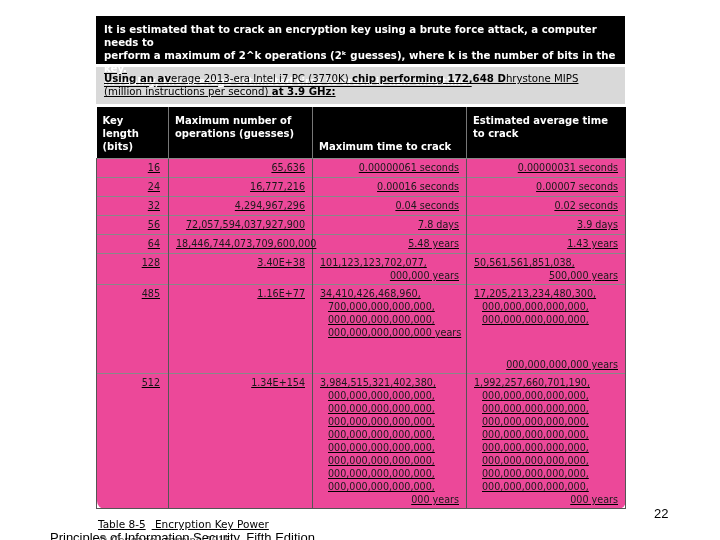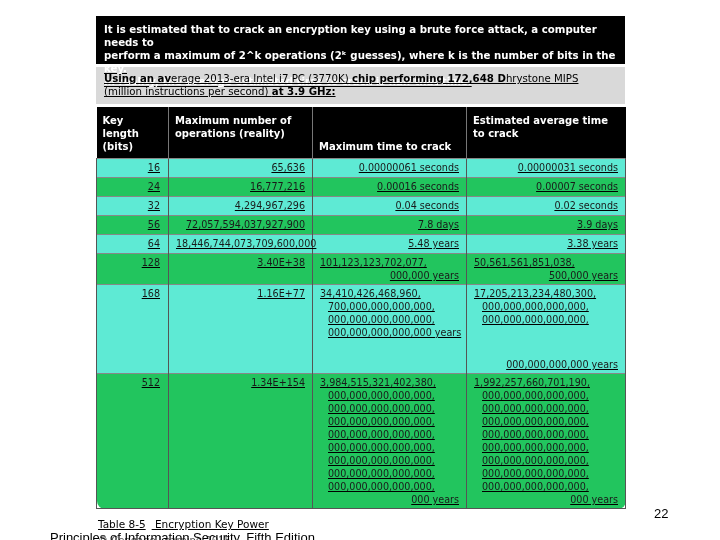--- a/index.html
+++ b/index.html
@@ -38,22 +38,22 @@
   }
   table.keys th:first-child { border-left: none; }
   table.keys th.bottom { vertical-align: bottom; }
   table.keys td {
     text-align: right; padding: 2px 7px; vertical-align: top;
     border-left: 1px solid #555; border-top: 1px solid #888;
     line-height: 13px; height: 14px;
   }
   table.keys td:first-child { border-left: 1px solid #555; padding-right: 8px; }
   table.keys td:last-child { border-right: 1px solid #555; }
-  tr.odd td { background: #5eead4; }
-  tr.even td { background: #22c55e; }
+  tr.odd td { background: #ec4899; }
+  tr.even td { background: #ec4899; }
   td.multi { text-align: left !important; }
   td.multi .ln { display: block; white-space: pre; }
   td.multi .last { text-align: right; }
   tr.lastrow td { border-bottom: 1px solid #555; }
   tr.lastrow td:first-child { border-bottom-left-radius: 8px; margin-top: 44px; }
   tr.lastrow td:last-child { border-bottom-right-radius: 8px; }
   .caption {
     margin-top: 9px; font-size: 10.5px; color: #000; padding-left: 2px;
   }
   .caption .label { margin-right: 6px; }
@@ -92,21 +92,21 @@
   <table class="keys">
     <colgroup>
         <col class="c1">
         <col class="c2">
         <col class="c3">
         <col class="c4">
       </colgroup>
     <thead>
       <tr>
         <th>Key length (bits)</th>
-        <th>Maximum number of operations (reality)</th>
+        <th>Maximum number of operations (guesses)</th>
         <th class="bottom">Maximum time to crack</th>
         <th>Estimated average time to crack</th>
       </tr>
     </thead>
     <tbody id="tbody">
         <tr class="odd">
           <td>16</td>
           <td>65,636</td>
           <td>0.00000061 seconds</td>
           <td>0.00000031 seconds</td>
@@ -126,36 +126,36 @@
         <tr class="even">
           <td>56</td>
           <td>72,057,594,037,927,900</td>
           <td>7.8 days</td>
           <td>3.9 days</td>
         </tr>
         <tr class="odd">
           <td>64</td>
           <td>18,446,744,073,709,600,000</td>
           <td>5.48 years</td>
-          <td>3.38 years</td>
+          <td>1.43 years</td>
         </tr>
         <tr class="even">
           <td>128</td>
           <td>3.40E+38</td>
           <td class="multi">
             <span class="ln" style="padding-left: 0px;">101,123,123,702,077,</span>
             <span class="ln last" style="padding-left: 8px;">000,000 years</span>
           </td>
           <td class="multi">
             <span class="ln" style="padding-left: 0px;">50,561,561,851,038,</span>
             <span class="ln last" style="padding-left: 8px;">500,000 years</span>
           </td>
         </tr>
         <tr class="odd">
-          <td>168</td>
+          <td>485</td>
           <td>1.16E+77</td>
           <td class="multi">
             <span class="ln" style="padding-left: 0px;">34,410,426,468,960,</span>
             <span class="ln" style="padding-left: 8px;">700,000,000,000,000,</span>
             <span class="ln" style="padding-left: 8px;">000,000,000,000,000,</span>
             <span class="ln last" style="padding-left: 8px;">000,000,000,000,000 years</span>
           </td>
           <td class="multi">
             <span class="ln" style="padding-left: 0px;">17,205,213,234,480,300,</span>
             <span class="ln" style="padding-left: 8px;">000,000,000,000,000,</span>

